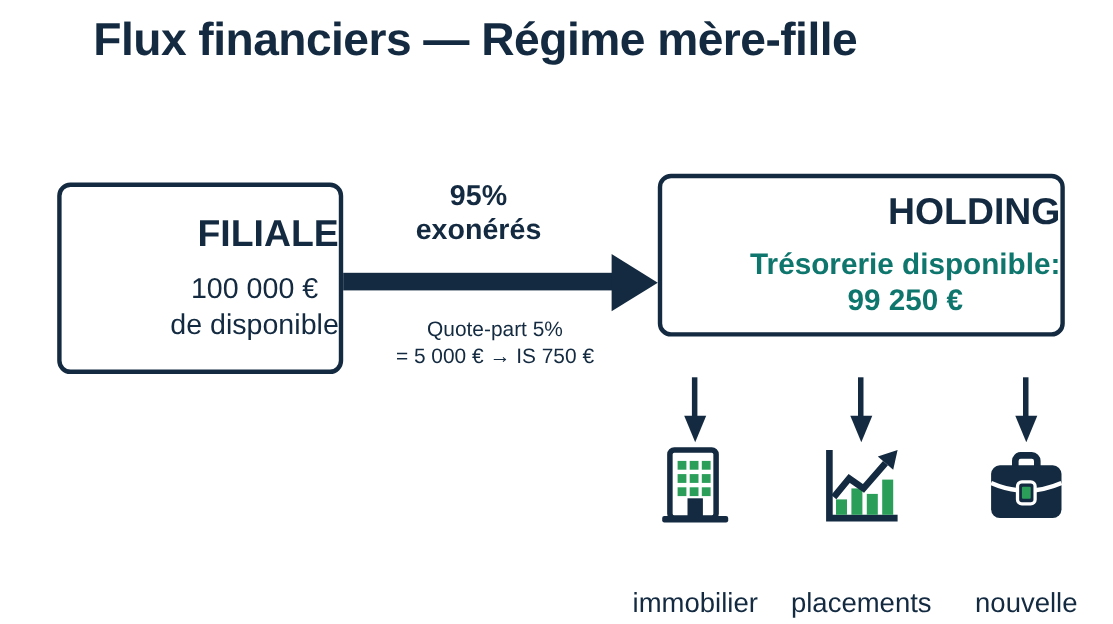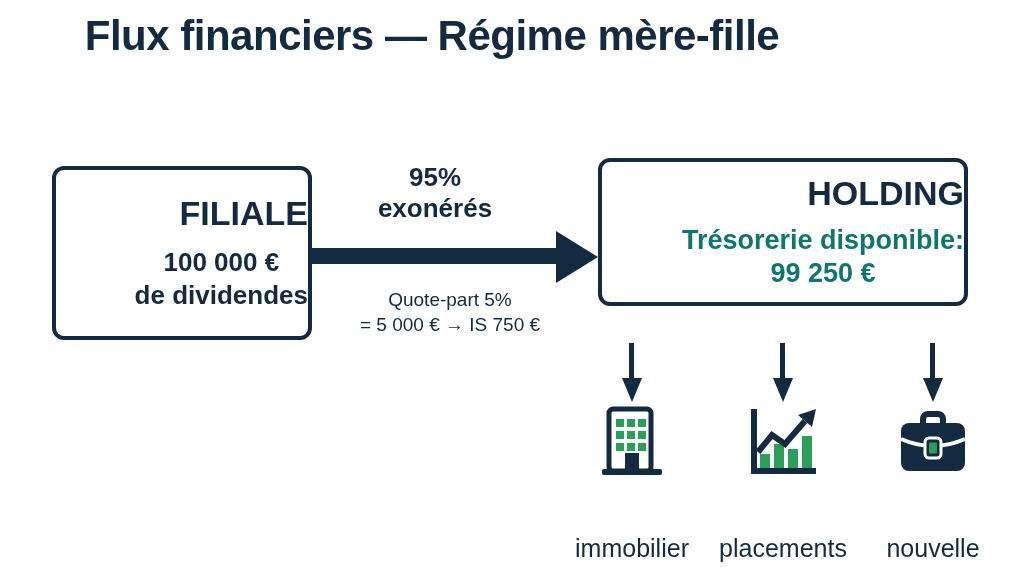--- a/index.html
+++ b/index.html
@@ -14,21 +14,21 @@
   
   .node-box{
     position:absolute;box-sizing:border-box;background:#ffffff;
     border:4px solid #132a40;border-radius:12px;
     display:flex;flex-direction:column;align-items:flex-end;justify-content:center;
     text-align:center;
   }
   .box-filiale{left:52px;top:166px;width:260px;height:174px;}
   .box-holding{left:598px;top:158px;width:370px;height:148px;}
   .node-title{font-size:34px;font-weight:700;color:#132a40;line-height:1.1;}
-  .node-sub{margin-top:14px;font-size:26px;font-weight:700;line-height:1.25;color:#132a40;}
+  .node-sub{margin-top:14px;font-size:26px;font-weight:400;line-height:1.25;color:#132a40;}
   .treasury{margin-top:12px;font-size:27px;font-weight:700;line-height:1.2;color:#0f766e;}
   
   .mid-top{
     position:absolute;left:312px;top:162px;width:246px;text-align:center;
     font-size:26px;font-weight:700;line-height:1.2;color:#132a40;
   }
   .mid-bottom{
     position:absolute;left:302px;top:288px;width:296px;text-align:center;
     font-size:19px;font-weight:400;line-height:1.3;color:#132a40;
   }
@@ -61,21 +61,21 @@
 <body>
 
 <div class="canvas">
 
   <div class="page-title">Flux financiers — Régime mère-fille</div>
 
   <div class="node-box box-filiale">
     <div class="node-title">FILIALE</div>
     <div class="node-sub">
       <div>100 000 €</div>
-      <div>de dividendes</div>
+      <div>de disponible</div>
     </div>
   </div>
 
   <div class="mid-top">
     <div>95%</div>
     <div>exonérés</div>
   </div>
 
   <div class="h-arrow-shaft"></div>
   <div class="h-arrow-head"></div>

